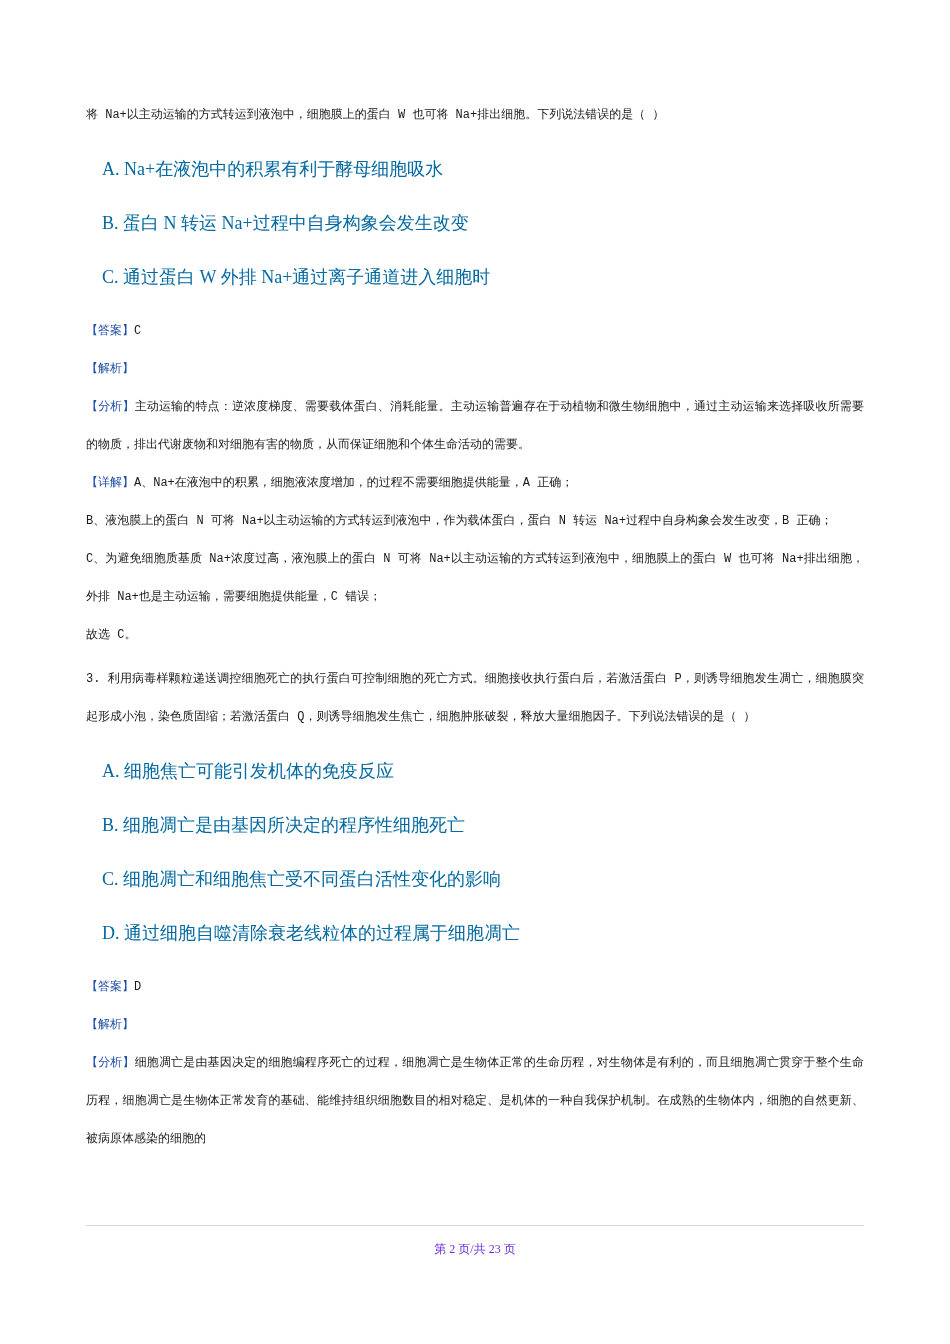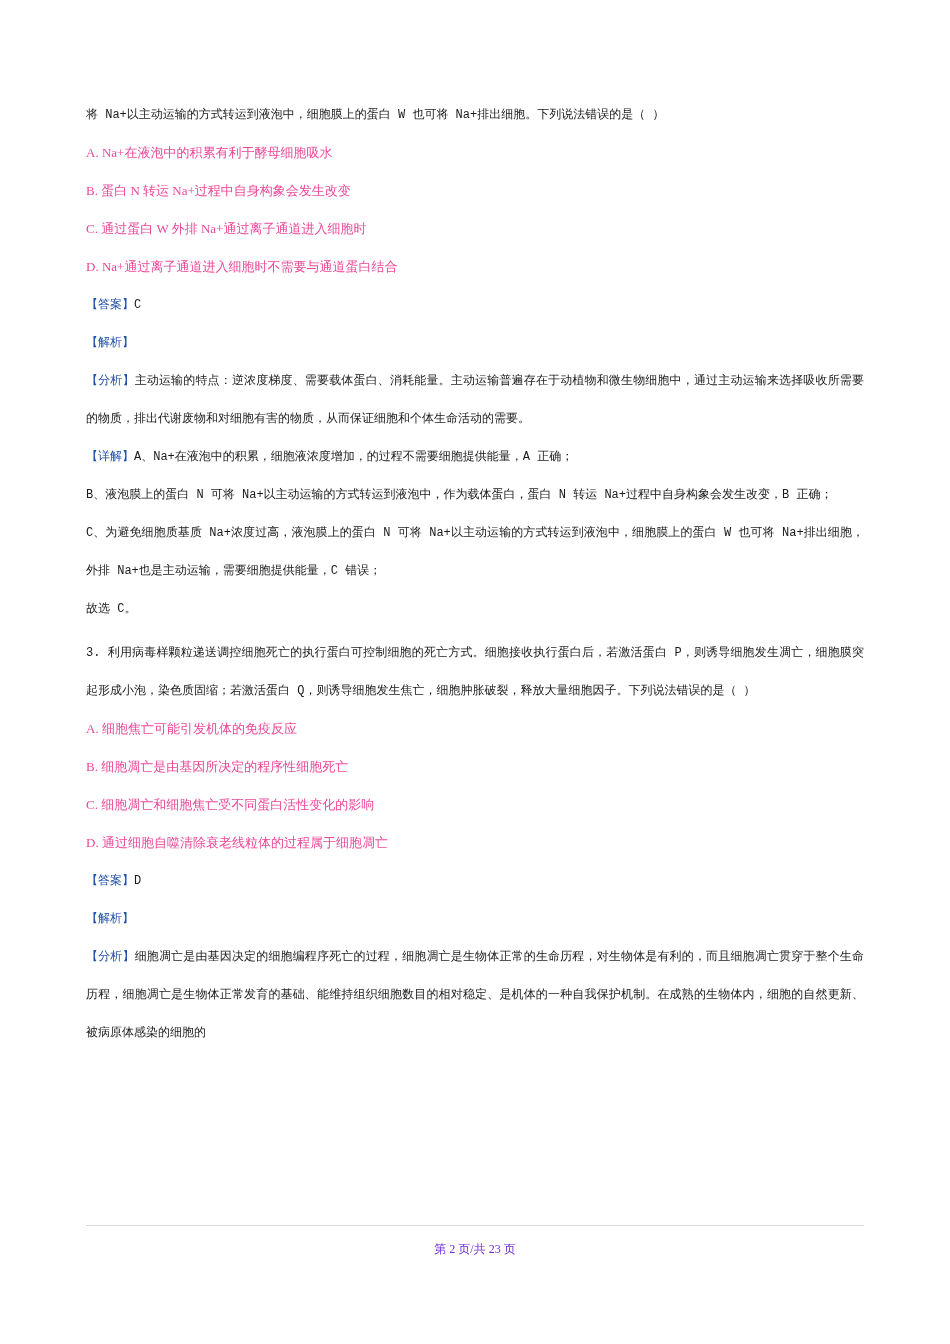--- a/index.html
+++ b/index.html
@@ -46,37 +46,36 @@
     position: absolute;
     left: 86px;
     right: 86px;
     bottom: 118px;
     border-top: 1px solid #d8d8d8;
   }
   .q-num {
     display: inline;
   }
   .opt {
-    font-size: 13px;
+    font-size: 18px;
     line-height: 38px;
-    color: #ec4899;
-    margin: 0;
+    color: #0369a1;
+    margin: 16px;
   }
 </style>
 </head>
 <body>
 
 <div class="page">
 
   <p class="para">将 Na+以主动运输的方式转运到液泡中，细胞膜上的蛋白 W 也可将 Na+排出细胞。下列说法错误的是（  ）</p>
 
   <p class="opt">A. Na+在液泡中的积累有利于酵母细胞吸水</p>
   <p class="opt">B. 蛋白 N 转运 Na+过程中自身构象会发生改变</p>
   <p class="opt">C. 通过蛋白 W 外排 Na+通过离子通道进入细胞时</p>
-  <p class="opt">D. Na+通过离子通道进入细胞时不需要与通道蛋白结合</p>
 
   <p class="para"><span class="blue">【答案】</span><span>C</span></p>
 
   <p class="para blue">【解析】</p>
 
   <p class="para"><span class="blue">【分析】</span><span>主动运输的特点：逆浓度梯度、需要载体蛋白、消耗能量。主动运输普遍存在于动植物和微生物细胞中，通过主动运输来选择吸收所需要的物质，排出代谢废物和对细胞有害的物质，从而保证细胞和个体生命活动的需要。</span></p>
 
   <p class="para"><span class="blue">【详解】</span><span>A、Na+在液泡中的积累，细胞液浓度增加，的过程不需要细胞提供能量，A 正确；</span></p>
 
   <p class="para">B、液泡膜上的蛋白 N 可将 Na+以主动运输的方式转运到液泡中，作为载体蛋白，蛋白 N 转运 Na+过程中自身构象会发生改变，B 正确；</p>

